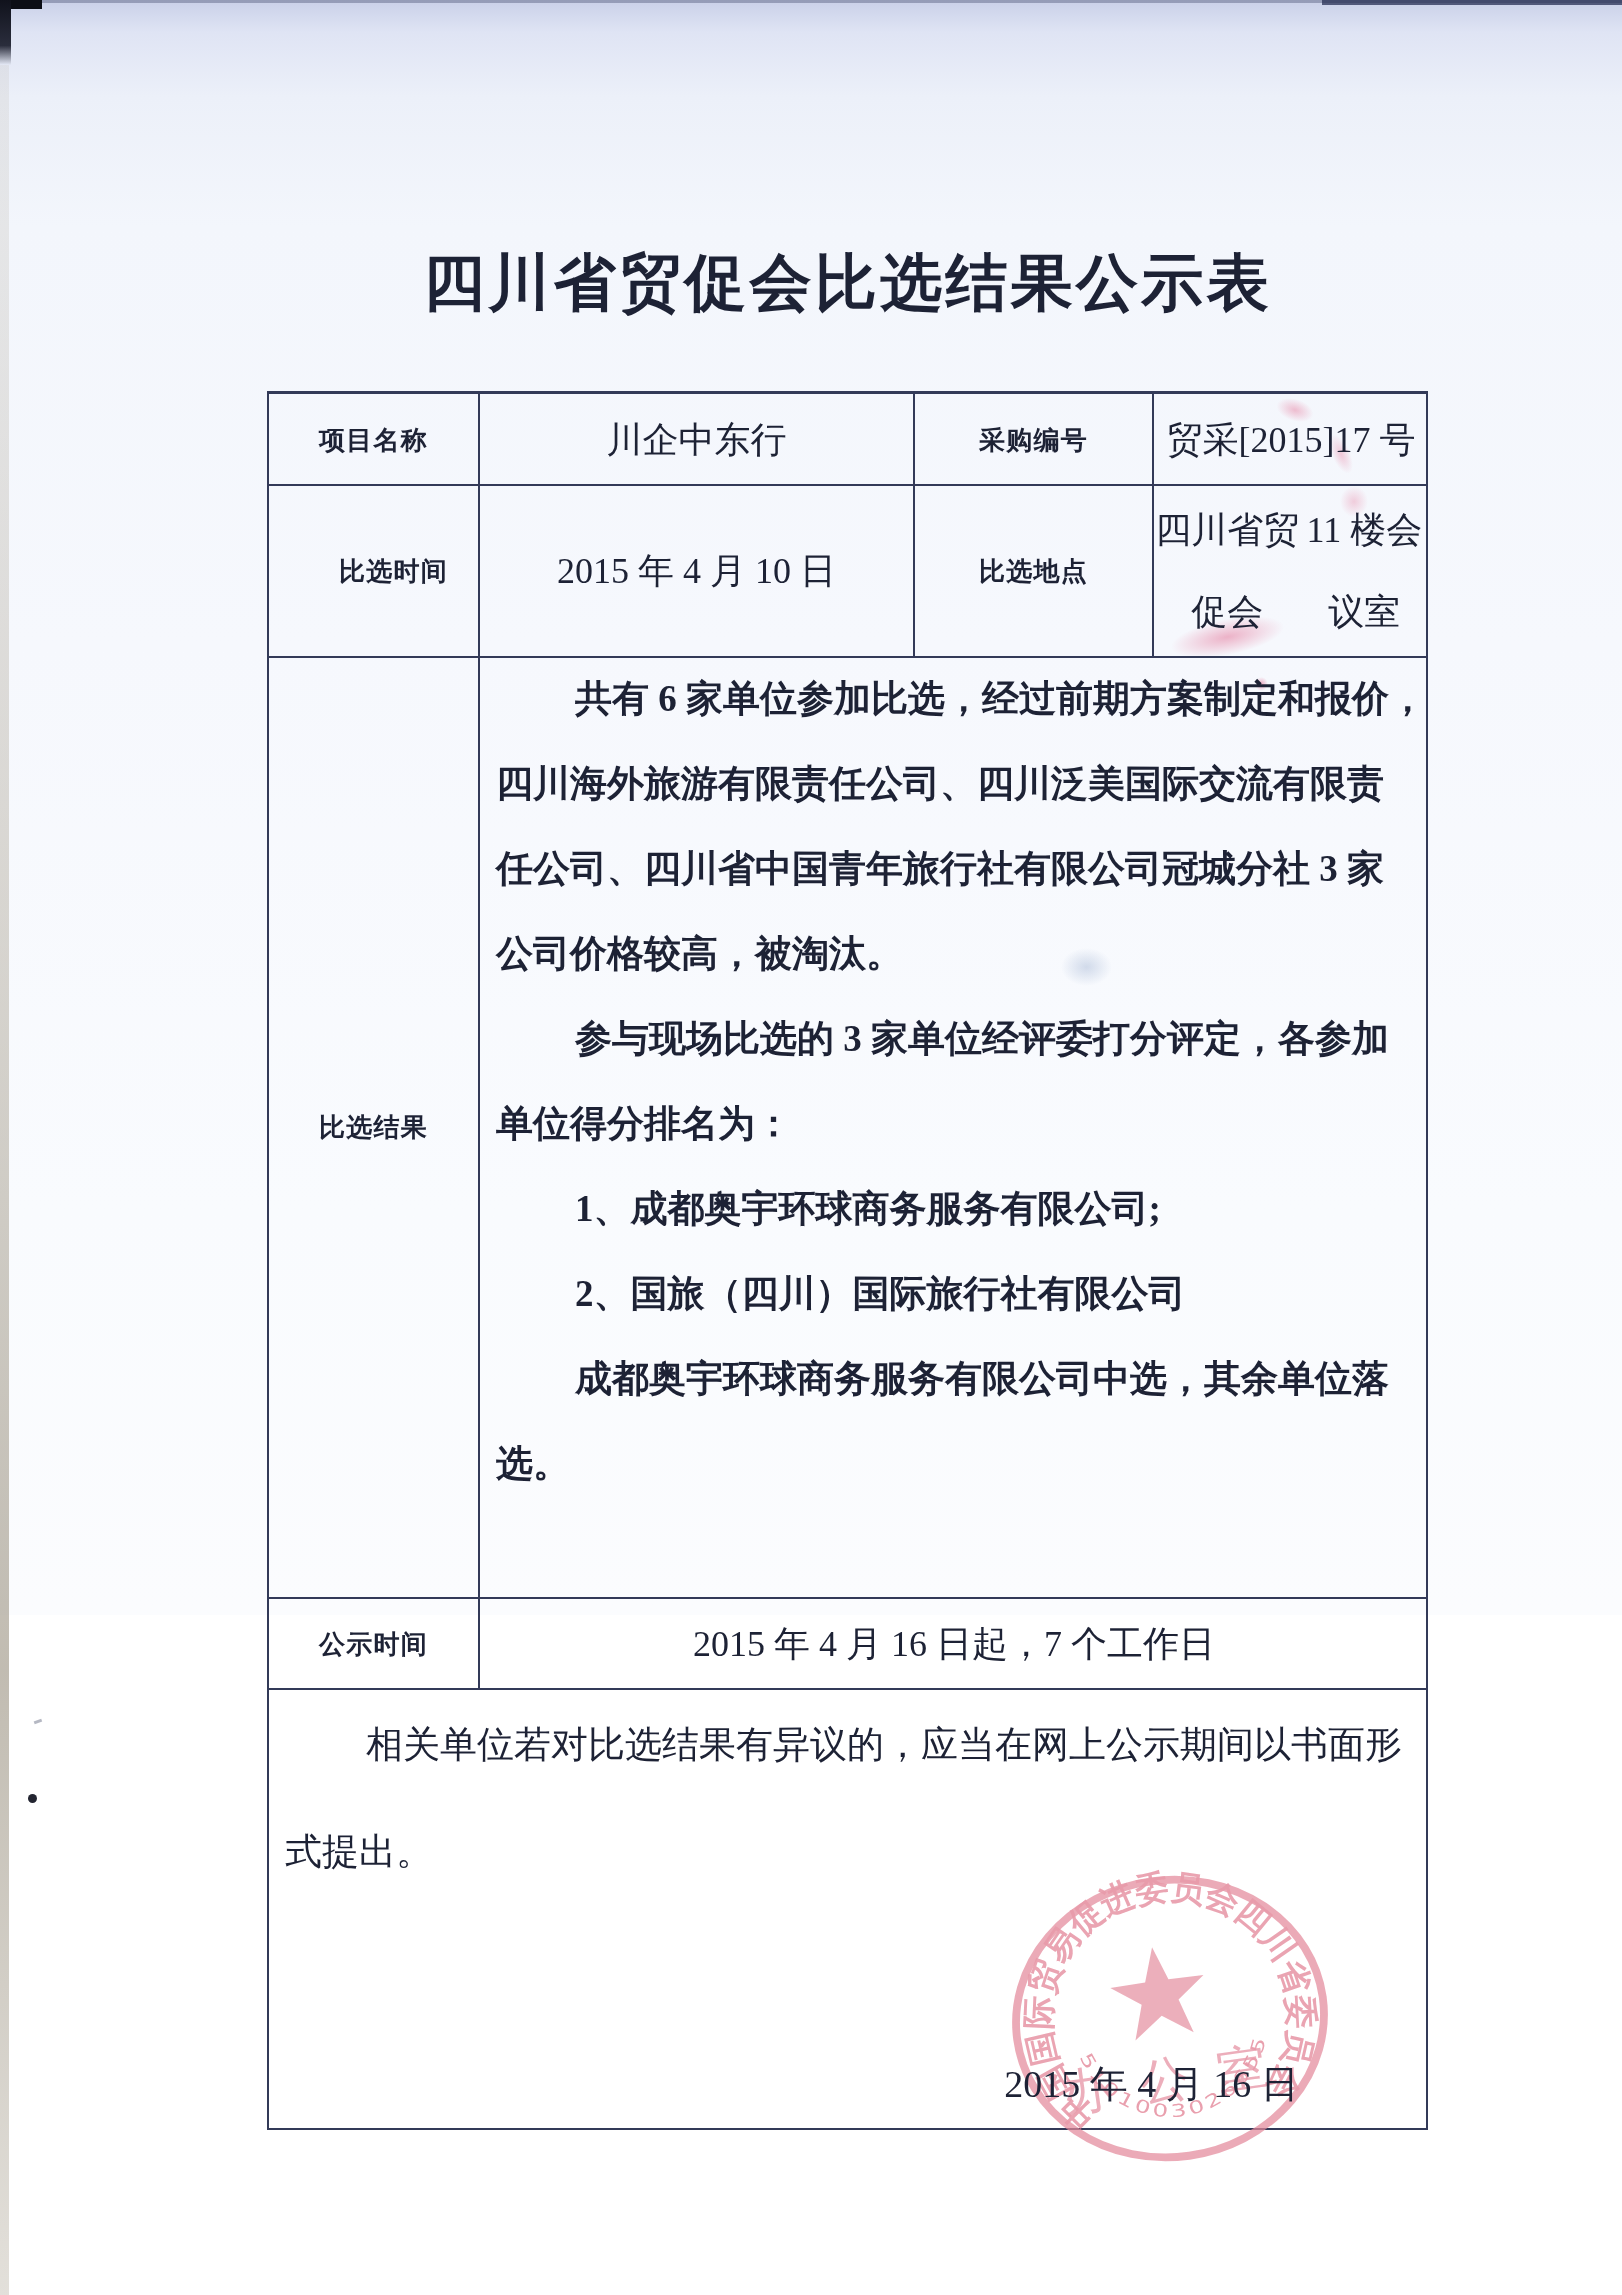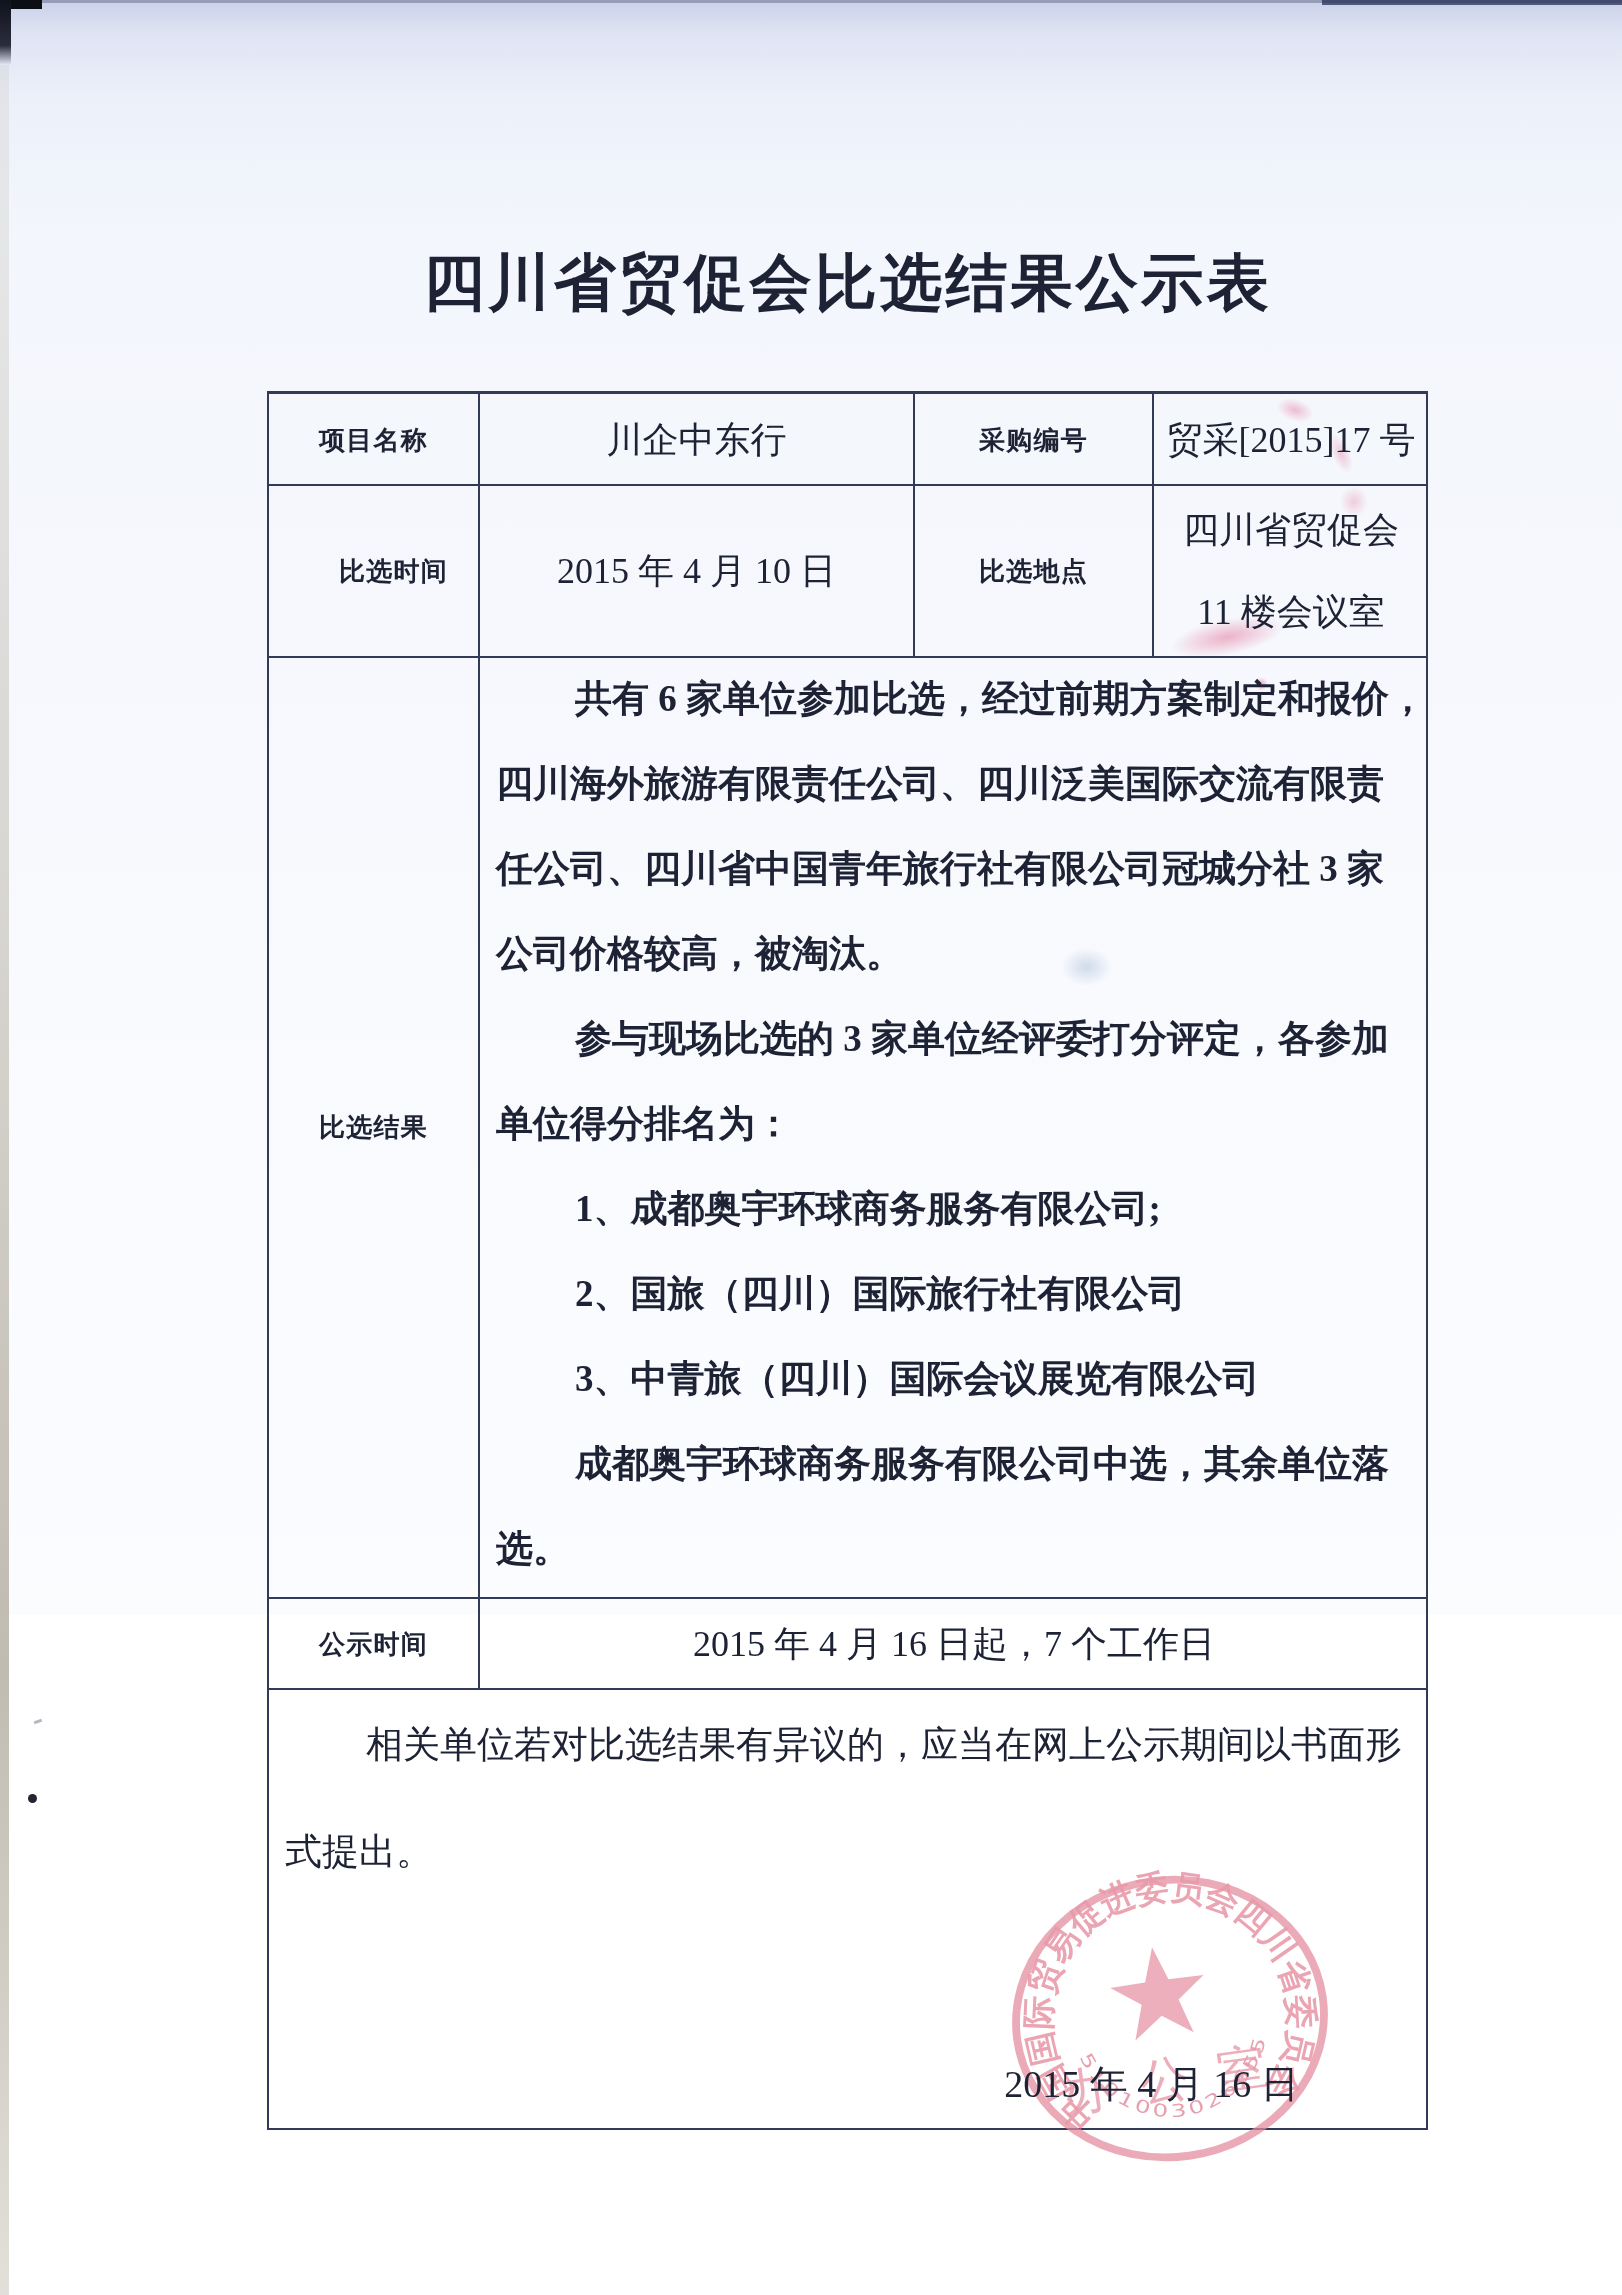--- a/index.html
+++ b/index.html
@@ -56,21 +56,21 @@
   .cell{position:absolute;display:flex;align-items:center;justify-content:center;box-sizing:border-box;text-align:center;}
   .lbl{font-family:"DejaVu Sans","Liberation Sans",sans-serif;font-weight:700;font-size:26px;letter-spacing:1.3px;}
   .val{font-size:36px;}
   .c-r1l{left:269px;top:395px;width:209px;height:90px;}
   .c-r1v1{left:480px;top:395px;width:433px;height:90px;}
   .c-r1l2{left:915px;top:395px;width:237px;height:90px;}
   .c-r1v2{left:1154px;top:395px;width:274px;height:90px;}
   .c-r2l{left:269px;top:486px;width:209px;height:170px;margin-left:20px;}
   .c-r2v1{left:480px;top:486px;width:433px;height:170px;}
   .c-r2l2{left:915px;top:486px;width:237px;height:170px;}
-  .c-r2v2{left:1154px;top:486px;width:274px;height:170px;flex-direction:column;justify-content:center;gap:0;align-items:center;}
+  .c-r2v2{left:1154px;top:486px;width:274px;height:170px;flex-direction:row;justify-content:center;gap:0;align-items:center;}
   .c-r2v2 .vline2{line-height:82px;}
   .c-r3l{left:269px;top:658px;width:209px;height:938px;}
   .c-r4l{left:269px;top:1599px;width:209px;height:90px;}
   .c-r4v{left:480px;top:1599px;width:948px;height:90px;}
   
   .result-lines{position:absolute;left:496px;top:656px;width:916px;}
   .rline{height:85px;line-height:85px;font-size:37px;white-space:nowrap;font-weight:bold;}
   .rline.indent{padding-left:79px;}
   
   .note-line1{position:absolute;left:366px;top:1720px;font-size:37px;white-space:nowrap;}
@@ -127,21 +127,20 @@
   <div class="cell lbl c-r3l">比选结果</div>
   <div class="result-lines">
     <div class="rline indent">共有 6 家单位参加比选，经过前期方案制定和报价，</div>
     <div class="rline">四川海外旅游有限责任公司、四川泛美国际交流有限责</div>
     <div class="rline">任公司、四川省中国青年旅行社有限公司冠城分社 3 家</div>
     <div class="rline">公司价格较高，被淘汰。</div>
     <div class="rline indent">参与现场比选的 3 家单位经评委打分评定，各参加</div>
     <div class="rline">单位得分排名为：</div>
     <div class="rline indent">1、成都奥宇环球商务服务有限公司;</div>
     <div class="rline indent">2、国旅（四川）国际旅行社有限公司</div>
-    <div class="rline indent">3、中青旅（四川）国际会议展览有限公司</div>
     <div class="rline indent">成都奥宇环球商务服务有限公司中选，其余单位落</div>
     <div class="rline">选。</div>
   </div>
 
   <div class="cell lbl c-r4l">公示时间</div>
   <div class="cell val c-r4v">2015 年 4 月 16 日起，7 个工作日</div>
 
   <div class="note-line1">相关单位若对比选结果有异议的，应当在网上公示期间以书面形</div>
   <div class="note-line2">式提出。</div>
   <div class="date-line">2015 年 4 月 16 日</div>

